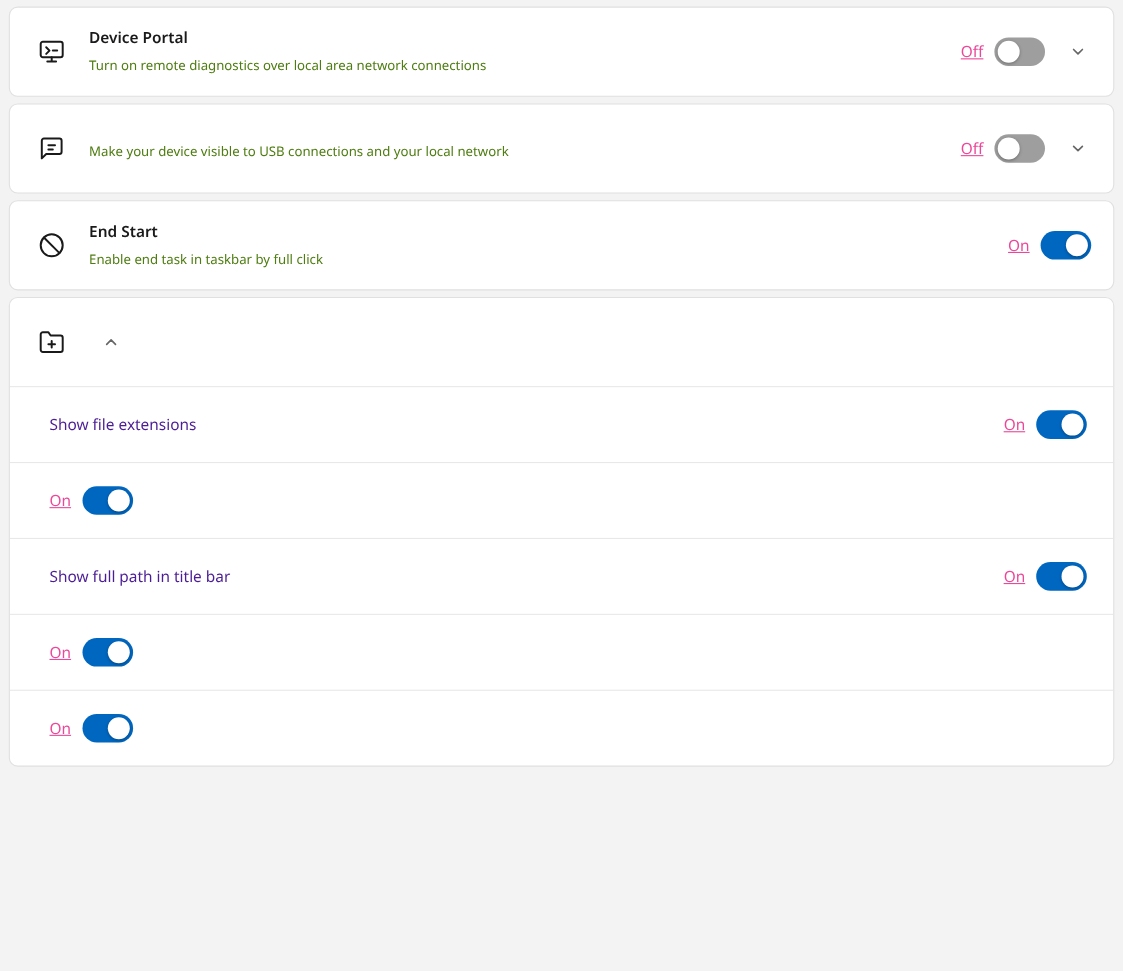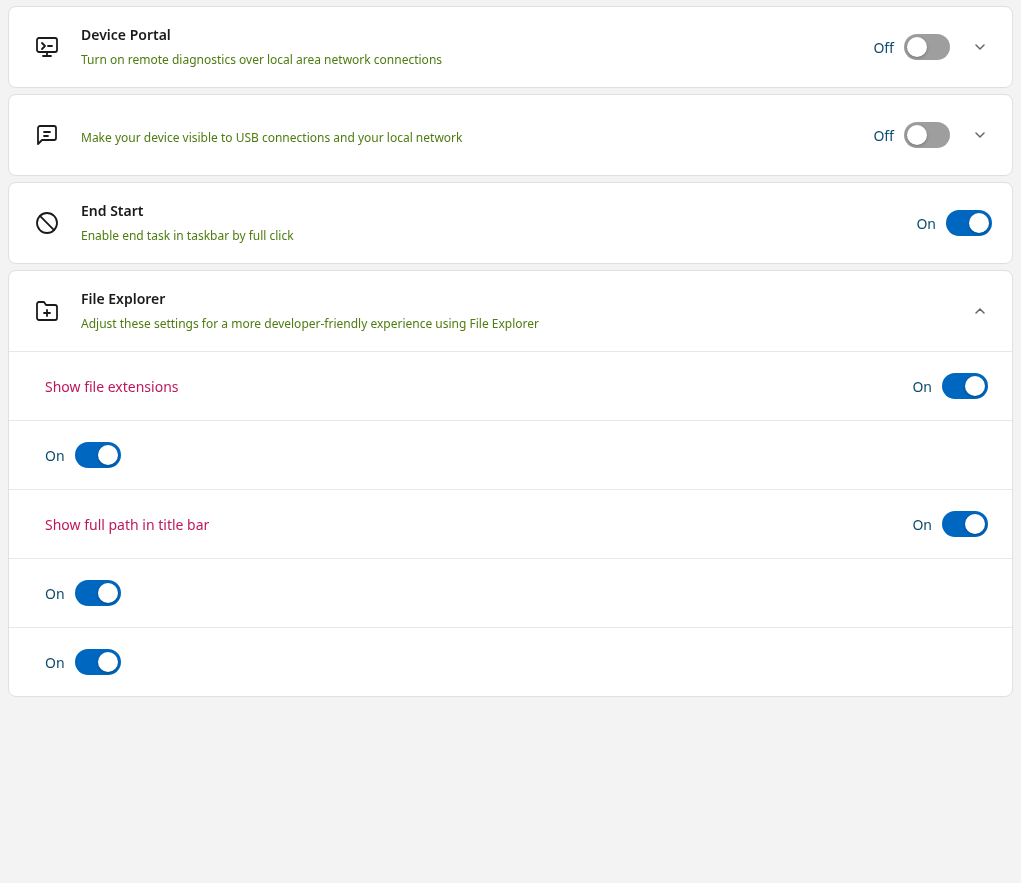--- a/index.html
+++ b/index.html
@@ -75,22 +75,23 @@
 
     .setting-control {
       display: flex;
       align-items: center;
       gap: 10px;
       flex-shrink: 0;
     }
 
     .status-label {
       font-size: 14px;
-      color: #0c4a6e;
+      color: #ec4899;
       font-weight: 400;
+      text-decoration: underline;
     }
 
     
     .toggle {
       position: relative;
       width: 46px;
       height: 26px;
       cursor: pointer;
     }
 
@@ -159,21 +160,21 @@
       display: flex;
       align-items: center;
       padding: 16px 24px 16px 36px;
       min-height: 68px;
     }
 
     .sub-setting-text {
       flex: 1;
       font-size: 14px;
       font-weight: 400;
-      color: #be185d;
+      color: #4c1d95;
     }
 
     .sub-setting-control {
       display: flex;
       align-items: center;
       gap: 10px;
     }
   </style>
 </head>
 <body>
@@ -263,24 +264,20 @@
 
   <div class="setting-card">
     <div class="setting-row with-chevron">
       <div class="setting-icon">
         <svg viewBox="0 0 24 24" fill="none" stroke="currentColor" stroke-width="1.8" stroke-linecap="round" stroke-linejoin="round">
           <path d="M22 19a2 2 0 0 1-2 2H4a2 2 0 0 1-2-2V5a2 2 0 0 1 2-2h5l2 3h9a2 2 0 0 1 2 2z"></path>
           <line x1="9" y1="14" x2="15" y2="14"></line>
           <line x1="12" y1="11" x2="12" y2="17"></line>
         </svg>
       </div>
-      <div class="setting-text">
-        <div class="setting-title">File Explorer</div>
-        <div class="setting-description">Adjust these settings for a more developer-friendly experience using File Explorer</div>
-      </div>
       <div class="setting-control">
         <div class="chevron">
           <svg width="12" height="12" viewBox="0 0 12 12" fill="none">
             <path d="M2 8l4-4 4 4" stroke="#666" stroke-width="1.5" stroke-linecap="round" stroke-linejoin="round"></path>
           </svg>
         </div>
       </div>
     </div>
 
     <div class="divider"></div>

